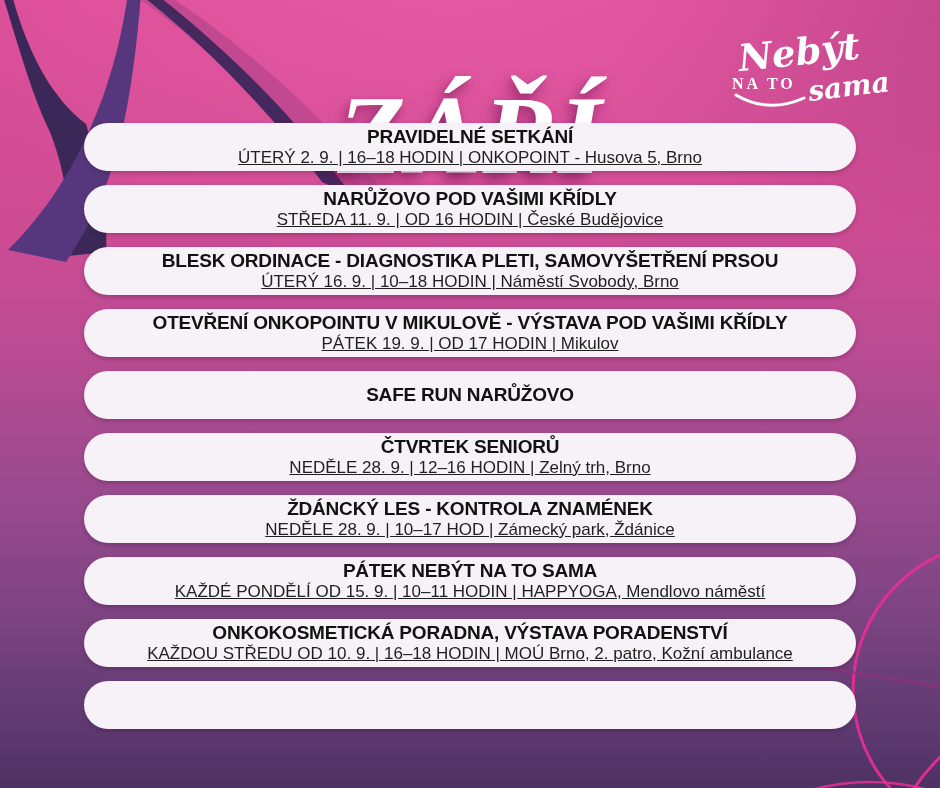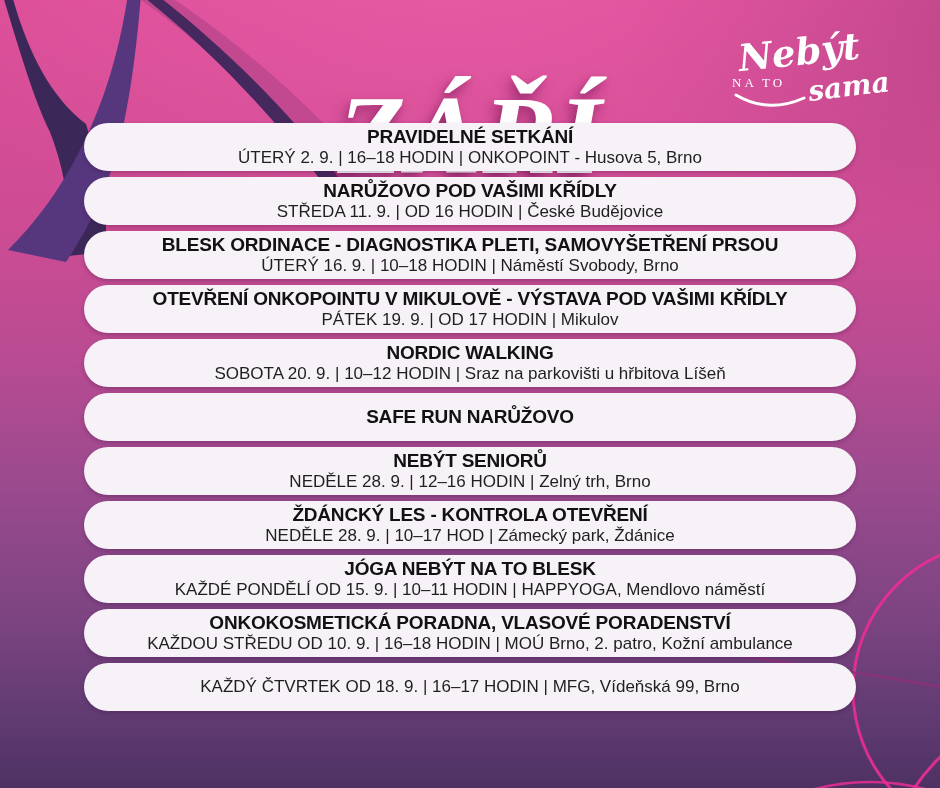--- a/index.html
+++ b/index.html
@@ -21,46 +21,46 @@
   }
   
   .logo{position:absolute;top:36px;right:58px;width:150px;height:78px;color:#fff;}
   .logo .w1{
     position:absolute;top:-6px;left:6px;
     font-family:"DejaVu Serif", serif;font-style:italic;font-weight:700;
     font-size:37px;transform:rotate(-6deg);letter-spacing:0px;
   }
   .logo .w2{
     position:absolute;top:39px;left:0px;
-    font-size:13px;font-weight:400;letter-spacing:3px;
+    font-size:16px;font-weight:700;letter-spacing:3px;
     font-family:"Liberation Serif", serif;
   }
   .logo .w3{
     position:absolute;top:34px;left:76px;
     font-family:"DejaVu Serif", serif;font-style:italic;font-weight:700;
     font-size:28px;transform:rotate(-7deg);
   }
   .logo svg{position:absolute;top:56px;left:0;}
   
   .events{
     position:absolute;top:123px;left:84px;width:772px;
-    display:flex;flex-direction:column;gap:6px;
+    display:flex;flex-direction:column;gap:14px;
   }
   .event{
     height:48px;border-radius:24px;background:#F7F2F7;
     box-shadow:0 2px 4px rgba(55,15,60,0.30);
     display:flex;flex-direction:column;justify-content:center;align-items:center;
     gap:1px;padding:0 14px;box-sizing:border-box;
   }
   .event-title{
     font-weight:700;font-size:19px;line-height:1.1;color:#121212;
     letter-spacing:-0.2px;white-space:nowrap;
   }
   .event-details{
-    font-weight:400;font-size:17px;line-height:1.1;color:#1f1f1f;white-space:nowrap;
+    font-weight:400;font-size:17px;line-height:1.1;color:#1f1f1f;white-space:nowrap;text-decoration:underline;
   }
 </style>
 </head>
 <body>
 
 <svg class="decor" width="420" height="260" viewBox="0 0 420 260">
   <path d="M95,-30 C170,15 255,85 330,185 L395,205 C310,95 205,15 120,-35 Z" fill="#C2498F"></path>
   <path d="M128,-15 C195,35 265,105 322,182 L352,196 C292,110 210,35 148,-12 Z" fill="#45285E"></path>
 </svg>
 
@@ -100,38 +100,33 @@
   </div>
   <div class="event">
     <div class="event-title">BLESK ORDINACE - DIAGNOSTIKA PLETI, SAMOVYŠETŘENÍ PRSOU</div>
     <div class="event-details">ÚTERÝ 16. 9. | 10–18 HODIN | Náměstí Svobody, Brno</div>
   </div>
   <div class="event">
     <div class="event-title">OTEVŘENÍ ONKOPOINTU V MIKULOVĚ - VÝSTAVA POD VAŠIMI KŘÍDLY</div>
     <div class="event-details">PÁTEK 19. 9. | OD 17 HODIN | Mikulov</div>
   </div>
   <div class="event">
-    <div class="event-title">NORDIC WALKING</div>
-    <div class="event-details">SOBOTA 20. 9. | 10–12 HODIN | Sraz na parkovišti u hřbitova Líšeň</div>
-  </div>
-  <div class="event">
     <div class="event-title">SAFE RUN NARŮŽOVO</div>
   </div>
   <div class="event">
-    <div class="event-title">NEBÝT SENIORŮ</div>
+    <div class="event-title">ČTVRTEK SENIORŮ</div>
     <div class="event-details">NEDĚLE 28. 9. | 12–16 HODIN | Zelný trh, Brno</div>
   </div>
   <div class="event">
-    <div class="event-title">ŽDÁNCKÝ LES - KONTROLA OTEVŘENÍ</div>
+    <div class="event-title">ŽDÁNCKÝ LES - KONTROLA ZNAMÉNEK</div>
     <div class="event-details">NEDĚLE 28. 9. | 10–17 HOD | Zámecký park, Ždánice</div>
   </div>
   <div class="event">
-    <div class="event-title">JÓGA NEBÝT NA TO BLESK</div>
+    <div class="event-title">PÁTEK NEBÝT NA TO SAMA</div>
     <div class="event-details">KAŽDÉ PONDĚLÍ OD 15. 9. | 10–11 HODIN | HAPPYOGA, Mendlovo náměstí</div>
   </div>
   <div class="event">
-    <div class="event-title">ONKOKOSMETICKÁ PORADNA, VLASOVÉ PORADENSTVÍ</div>
+    <div class="event-title">ONKOKOSMETICKÁ PORADNA, VÝSTAVA PORADENSTVÍ</div>
     <div class="event-details">KAŽDOU STŘEDU OD 10. 9. | 16–18 HODIN | MOÚ Brno, 2. patro, Kožní ambulance</div>
   </div>
   <div class="event">
-    <div class="event-details">KAŽDÝ ČTVRTEK OD 18. 9. | 16–17 HODIN | MFG, Vídeňská 99, Brno</div>
   </div>
 </div>
 
 </body></html>

